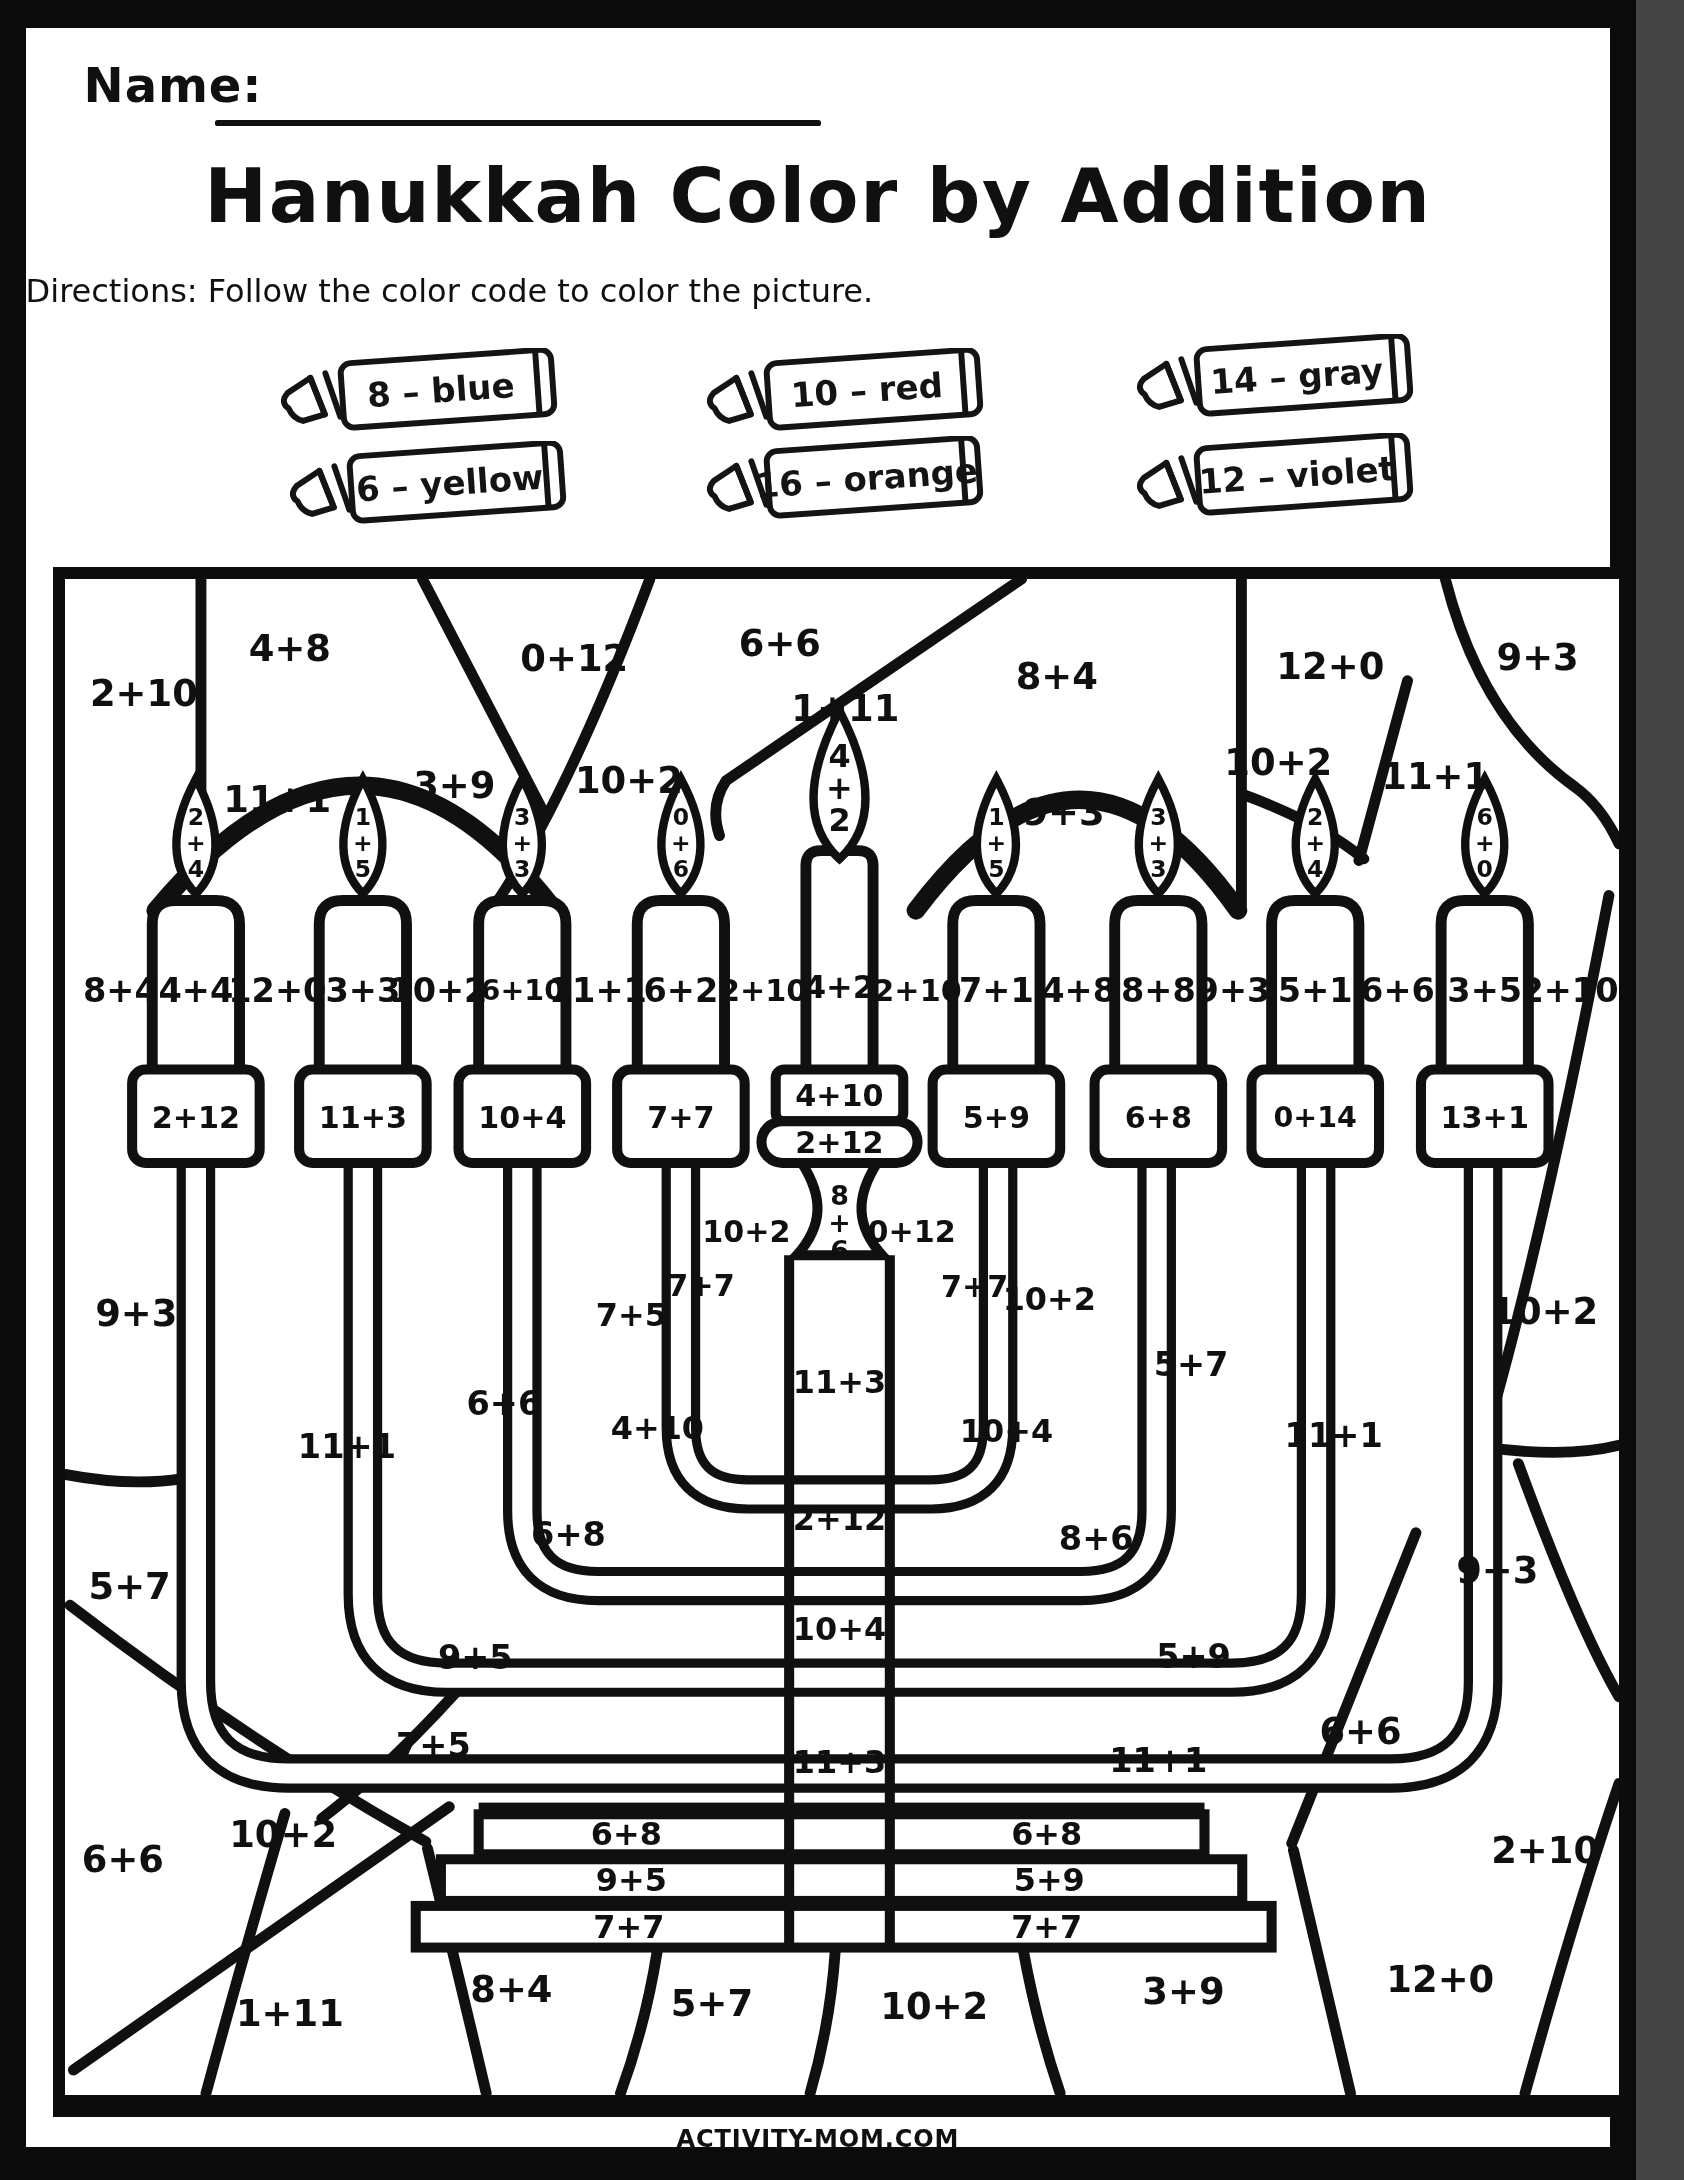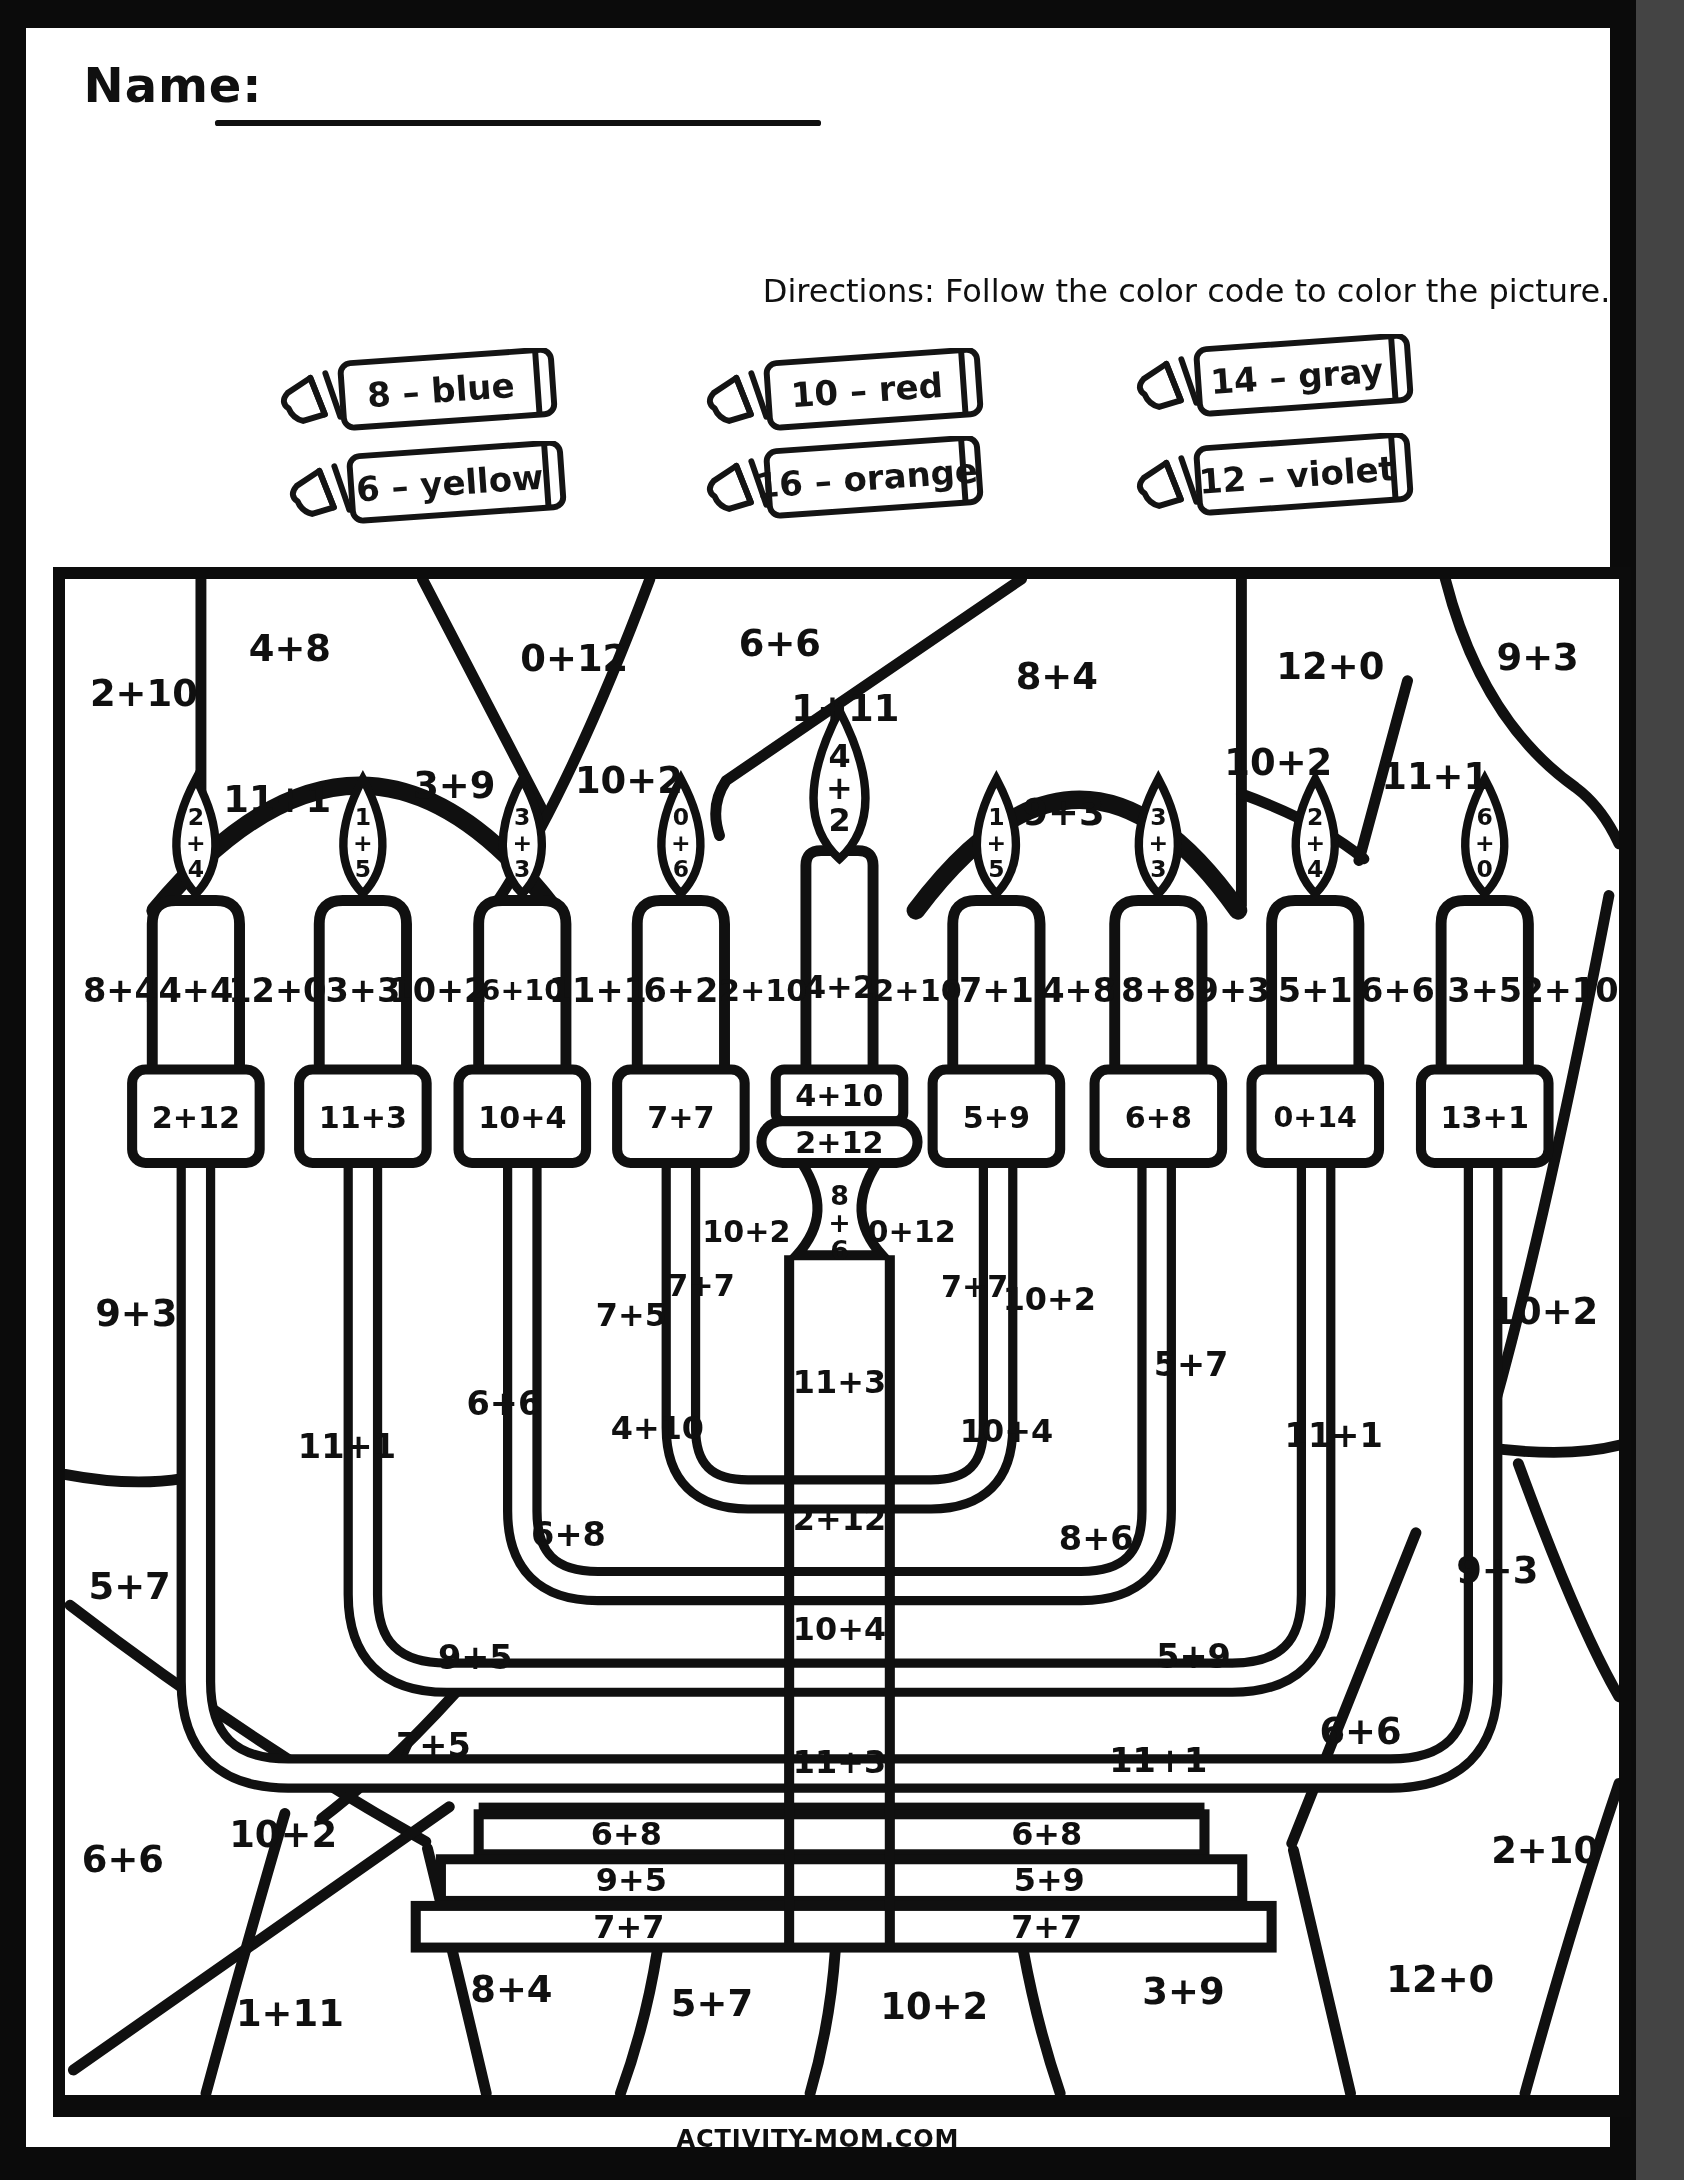--- a/index.html
+++ b/index.html
@@ -6,21 +6,21 @@
   .page{position:relative;width:1636px;height:2181px;background:#0b0b0b;
         font-family:"DejaVu Sans","Liberation Sans",sans-serif;color:#101010;overflow:hidden;}
   .sheet{position:absolute;left:25.6px;right:25.6px;top:28px;bottom:34px;background:#fff;}
 
   .name-row{position:absolute;left:58px;top:29px;}
   .name-label{font-size:48px;font-weight:700;letter-spacing:0.9px;}
   .name-line{position:absolute;left:189px;top:92px;width:606px;height:6px;background:#101010;border-radius:2.6px;}
 
   .title{position:absolute;left:0;right:0;top:124px;text-align:center;
          font-size:75px;font-weight:900;letter-spacing:1.7px;}
-  .directions{position:absolute;left:0;right:0;top:244px;text-align:right;
+  .directions{position:absolute;left:0;right:0;top:244px;text-align:left;
          font-size:32px;font-weight:500;}
 
   .marker{position:absolute;width:324px;height:85px;}
   .marker svg{width:100%;height:100%;}
   .lnf{fill:#fff;stroke:#141414;stroke-width:7px;stroke-linejoin:round;}
   .lns{fill:none;stroke:#141414;stroke-width:7px;stroke-linecap:round;}
   .mtext{font-family:"DejaVu Sans","Liberation Sans",sans-serif;font-size:40px;font-weight:600;
          text-anchor:middle;dominant-baseline:central;fill:#141414;}
 
   .picture{position:absolute;left:27px;top:539px;width:1578px;height:1550px;
@@ -44,20 +44,21 @@
 <body>
 
 <div class="page">
   <div class="sheet">
 
     <div class="name-row">
       <span class="name-label">Name:</span>
     </div>
     <div class="name-line"></div>
 
+    <div class="title">Hanukkah Color by Addition</div>
     <div class="directions">Directions: Follow the color code to color the picture.</div>
 
     <div class="marker" style="left:234px;top:320px;">
       <svg viewBox="0 0 348 100">
           <g transform="rotate(-4 174 50)">
         <path class="lnf" d="M 16,60 Q 6,52 16,42 L 44,26 L 58,70 L 32,76 Q 20,72 16,60 Z"></path>
         <path class="lns" d="M 44,26 L 58,70"></path>
             <path class="lns" d="M 62,22 L 76,74"></path>
         <rect class="lnf" x="80" y="12" width="248" height="76" rx="12"></rect>
         <path class="lns" d="M 310,14 L 310,86"></path>

